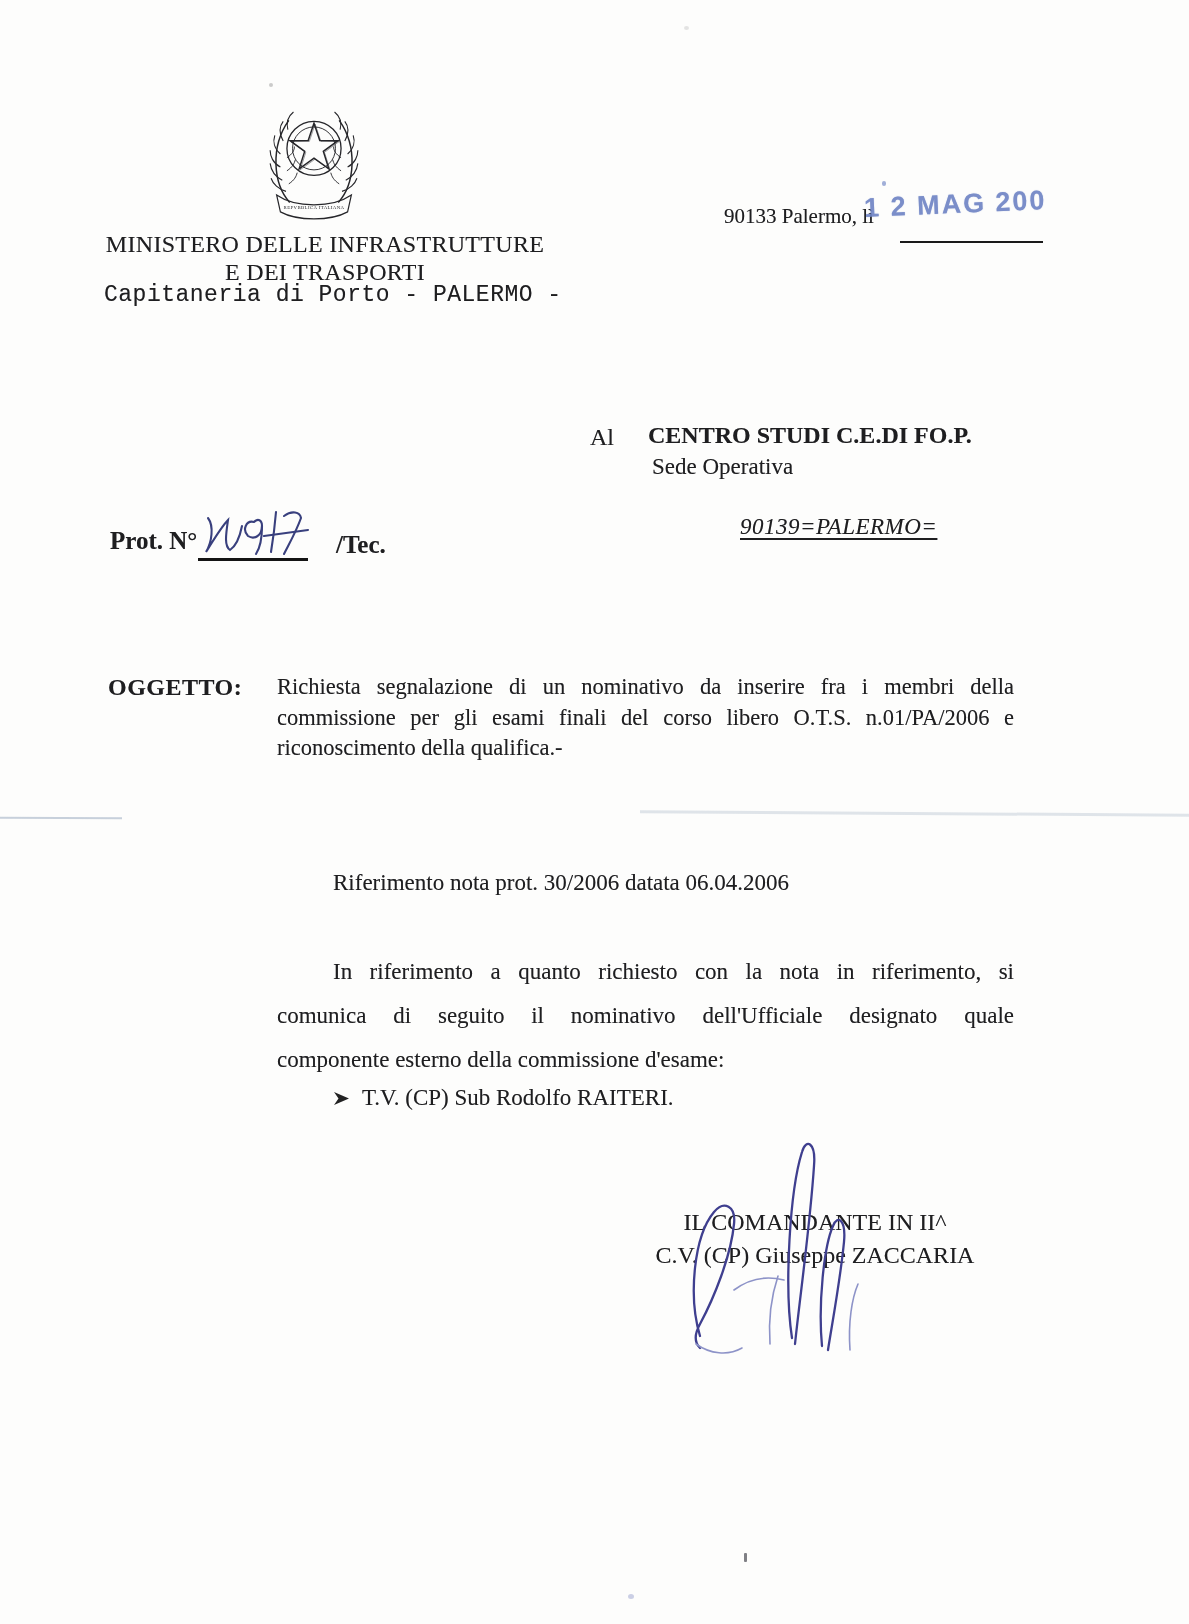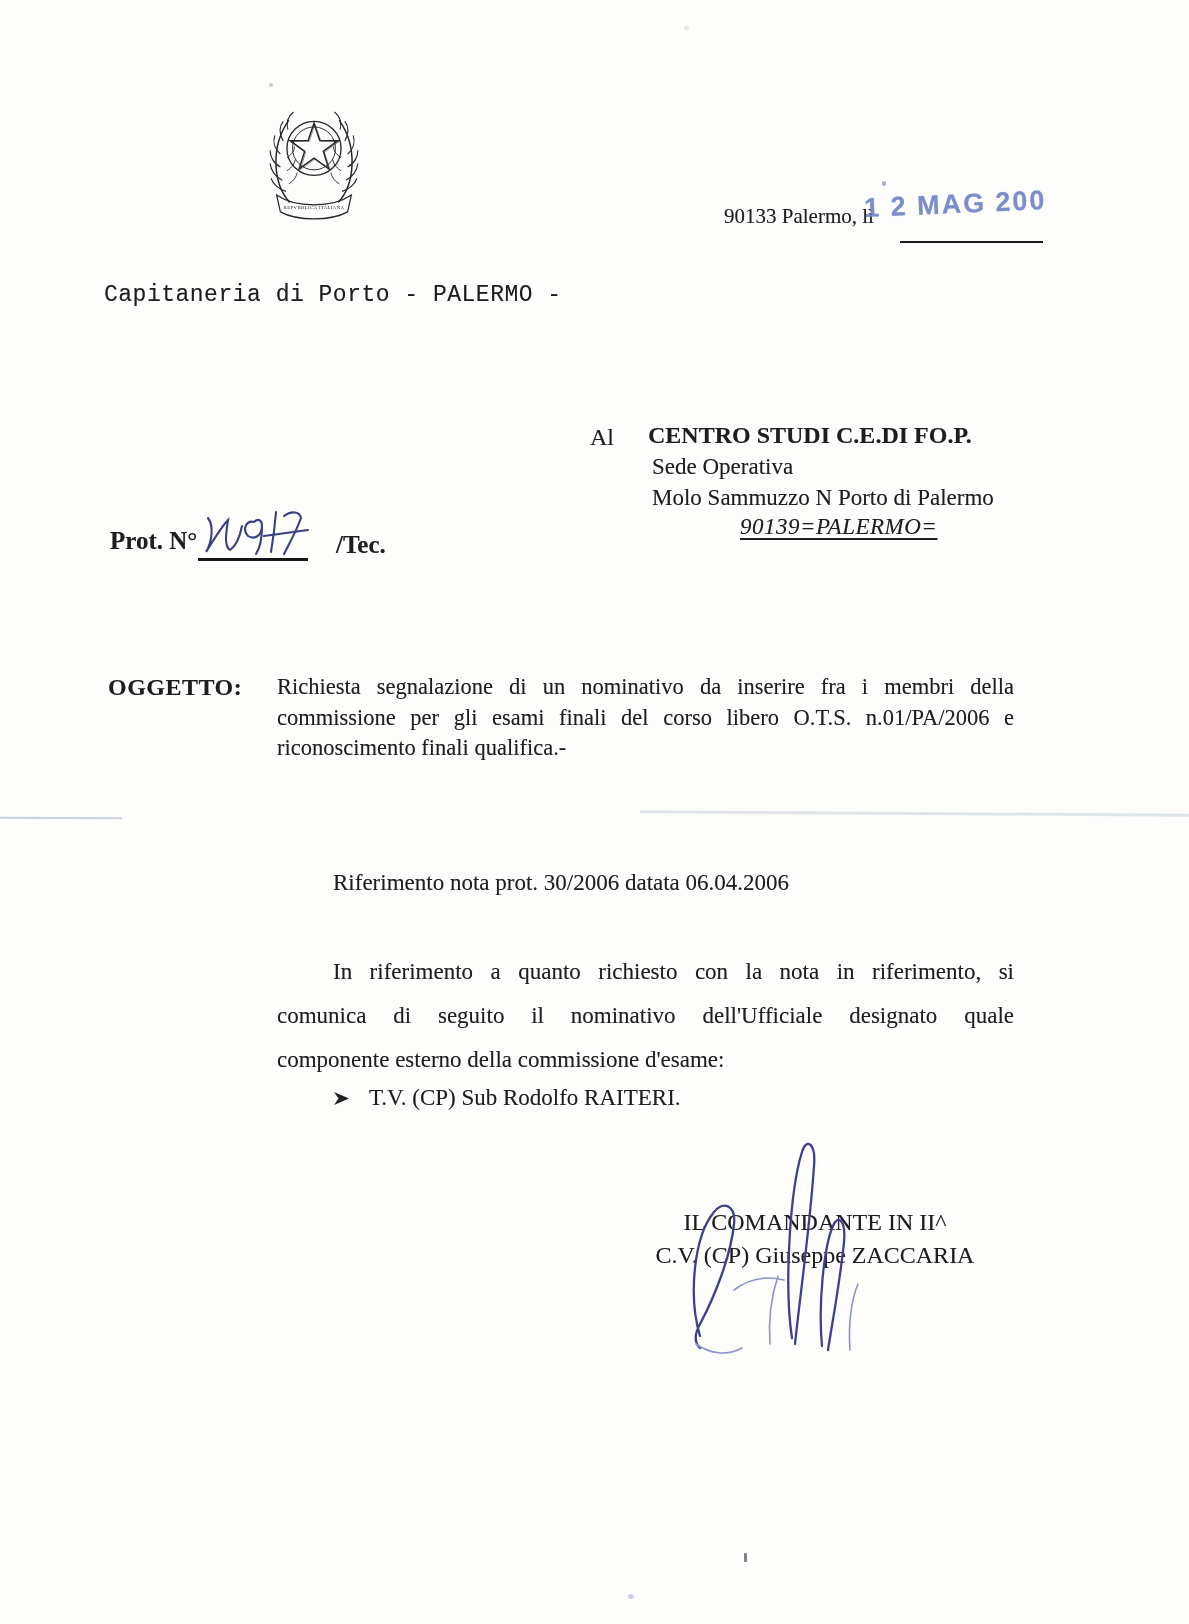--- a/index.html
+++ b/index.html
@@ -41,21 +41,21 @@
   
   .subject-label{left:108px;top:674px;font-size:24px;font-weight:bold;letter-spacing:.5px;}
   .subject-body{left:277px;top:672px;width:737px;font-size:22.5px;line-height:30.6px;}
   .jline{text-align:justify;text-align-last:justify;}
   .jline.last{text-align-last:left;}
 
   
   .reference{left:333px;top:870px;font-size:23px;font-family:Liberation Serif, serif;}
   .letter-body{left:277px;top:950px;width:737px;font-size:23px;line-height:44px;}
   .letter-body .jline:first-child{text-indent:56px;}
-  .bullet-row{left:333px;top:1085px;display:flex;align-items:center;gap:19px;font-size:23px;}
+  .bullet-row{left:333px;top:1085px;display:flex;align-items:center;gap:12px;font-size:23px;}
 
   
   .sig-block{left:600px;top:1206px;width:430px;text-align:center;font-size:24px;line-height:33px;}
   .sig-svg{left:650px;top:1126px;}
   .sig-svg path{fill:none;stroke-linecap:round;}
   .sig-main{stroke:var(--ink);stroke-width:2.3;}
   .sig-light{stroke:#8d93c8;stroke-width:1.6;}
   .prot-scribble path{fill:none;stroke:var(--prot-ink);stroke-width:2.1;stroke-linecap:round;}
 
   
@@ -103,50 +103,53 @@
     <path d="M93 46 C 98 38, 97 30, 93 25" stroke-width="1.2"></path>
     <path d="M88 34 C 90 26, 87 19, 82 15" stroke-width="1.2"></path>
     <path d="M87 92 C 81 88, 79 84, 78 80" stroke-width="1"></path>
     <path d="M89 78 C 83 74, 81 70, 80 66" stroke-width="1"></path>
     <path d="M89 64 C 83 60, 81 56, 81 52" stroke-width="1"></path>
 
     <path d="M20 104 C 40 118, 80 118, 100 104 L 96 122 C 78 132, 42 132, 24 122 Z" stroke-width="1.3"></path>
     <text x="60" y="119" text-anchor="middle" font-size="5.2" letter-spacing=".4" fill="#26262a" stroke="none" font-family="Liberation Serif, serif">REPVBBLICA ITALIANA</text>
   </svg>
 
+  <div class="abs ministry txt">
+    <div>MINISTERO DELLE INFRASTRUTTURE</div>
+    <div>E DEI TRASPORTI</div>
+  </div>
   <div class="abs office txt">Capitaneria di Porto - PALERMO -</div>
 
   <div class="abs dateline txt">90133 Palermo, lì</div>
   <div class="abs date-underline"></div>
   <div class="abs stamp">1 2 MAG 200</div>
   <div class="abs stamp-speck"></div>
 
   <div class="abs salutation txt">Al</div>
   <div class="abs recipient-name txt">CENTRO STUDI C.E.DI FO.P.</div>
   <div class="abs recipient-a1 txt">Sede Operativa</div>
-  <div class="abs recipient-a2 txt">Molo Sammuzzo N Porto di Palermo</div>
   <div class="abs recipient-a3 txt">90139=PALERMO=</div>
 
   <div class="abs prot-label txt">Prot. N°</div>
   <div class="abs prot-underline"></div>
   <svg class="abs prot-scribble" width="130" height="70" viewBox="0 0 130 70">
     <path d="M12 22 C 18 30, 16 46, 10 56 C 20 40, 26 30, 32 24 C 30 38, 28 50, 34 54 C 40 50, 44 40, 46 30"></path>
     <path d="M58 26 C 50 24, 46 34, 52 40 C 58 44, 66 40, 66 30 C 66 24, 62 22, 58 26"></path>
     <path d="M66 30 C 66 42, 64 52, 60 58"></path>
     <path d="M80 16 C 79 28, 77 44, 75 56"></path>
     <path d="M88 20 C 96 14, 104 16, 105 22 C 100 36, 93 48, 88 58"></path>
     <path d="M68 40 L 112 34"></path>
   </svg>
   <div class="abs prot-suffix txt">/Tec.</div>
 
   <div class="abs subject-label txt">OGGETTO:</div>
   <div class="abs subject-body txt">
       <div class="jline">Richiesta segnalazione di un nominativo da inserire fra i membri della</div>
       <div class="jline">commissione per gli esami finali del corso libero O.T.S. n.01/PA/2006 e</div>
-      <div class="jline last">riconoscimento finali qualifica.-</div>
+      <div class="jline last">riconoscimento della qualifica.-</div>
     </div>
 
   <div class="abs fold fold-left"></div>
   <div class="abs fold fold-right"></div>
 
   <div class="abs reference txt">Riferimento nota prot. 30/2006 datata 06.04.2006</div>
 
   <div class="abs letter-body txt">
       <div class="jline">In riferimento a quanto richiesto con la nota in riferimento, si</div>
       <div class="jline">comunica di seguito il nominativo dell'Ufficiale designato quale</div>

